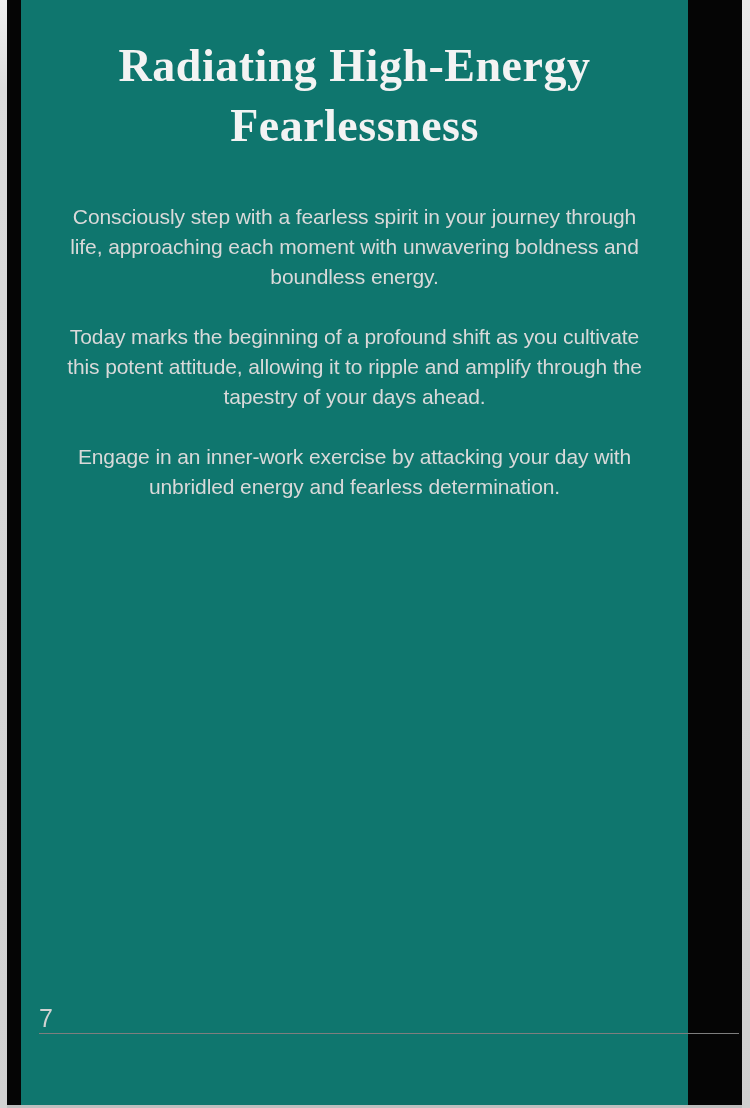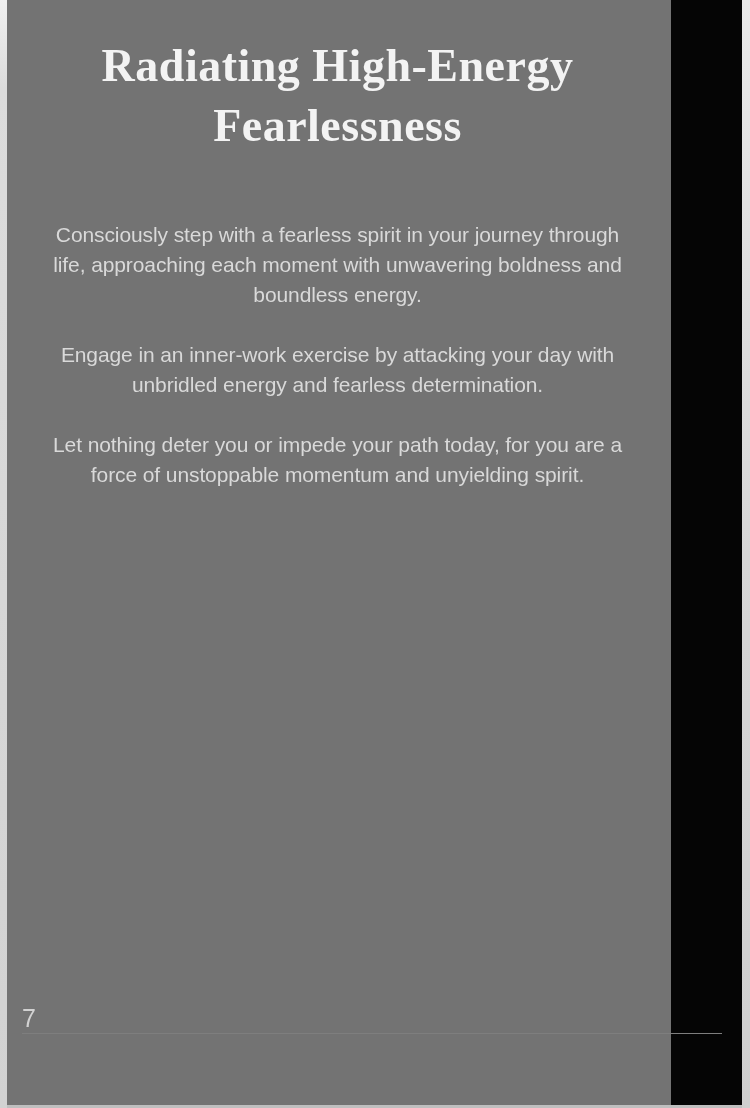--- a/index.html
+++ b/index.html
@@ -30,39 +30,39 @@
       background: linear-gradient(180deg, #e9e9e9 0%, #d6d6d6 50%, #cfcfcf 100%);
     }
     .edge-bottom {
       left: 7px; right: 8px; bottom: 0;
       height: 3px;
       background: #bfbfbf;
     }
     
     .page {
       position: absolute;
-      left: 4px; top: 0;
+      left: 21px; top: 0;
       width: 667px; height: 1105px;
-      background: #737373;
+      background: #0f766e;
       z-index: 1;
     }
     .title {
       margin: 36px auto 0 auto;
       max-width: 620px;
       text-align: center;
       font-family: "Liberation Serif", serif;
       font-weight: 700;
       font-size: 46px;
       line-height: 60px;
       letter-spacing: 0.5px;
       color: #f3f3f3;
     }
     .body-text {
       max-width: 588px;
-      margin: 64px auto 0 auto;
+      margin: 46px auto 0 auto;
       text-align: center;
       font-size: 21px;
       line-height: 30px;
       letter-spacing: -0.1px;
       color: #d9d9d9;
     }
     .body-text p {
       margin: 0 0 30px 0;
     }
     .footer {
@@ -88,21 +88,21 @@
 
 <div class="edge edge-left"></div>
 <div class="edge edge-right"></div>
 <div class="edge edge-bottom"></div>
 
 <div class="page">
   <h1 class="title">Radiating High-Energy Fearlessness</h1>
 
   <div class="body-text">
     <p>Consciously step with a fearless spirit in your journey through life, approaching each moment with unwavering boldness and boundless energy.</p>
+    <p>Today marks the beginning of a profound shift as you cultivate this potent attitude, allowing it to ripple and amplify through the tapestry of your days ahead.</p>
     <p>Engage in an inner-work exercise by attacking your day with unbridled energy and fearless determination.</p>
-    <p>Let nothing deter you or impede your path today, for you are a force of unstoppable momentum and unyielding spirit.</p>
   </div>
 
   <div class="footer">
     <span class="pagenum">7</span>
     <div class="rule"></div>
   </div>
 </div>
 
 </body></html>

